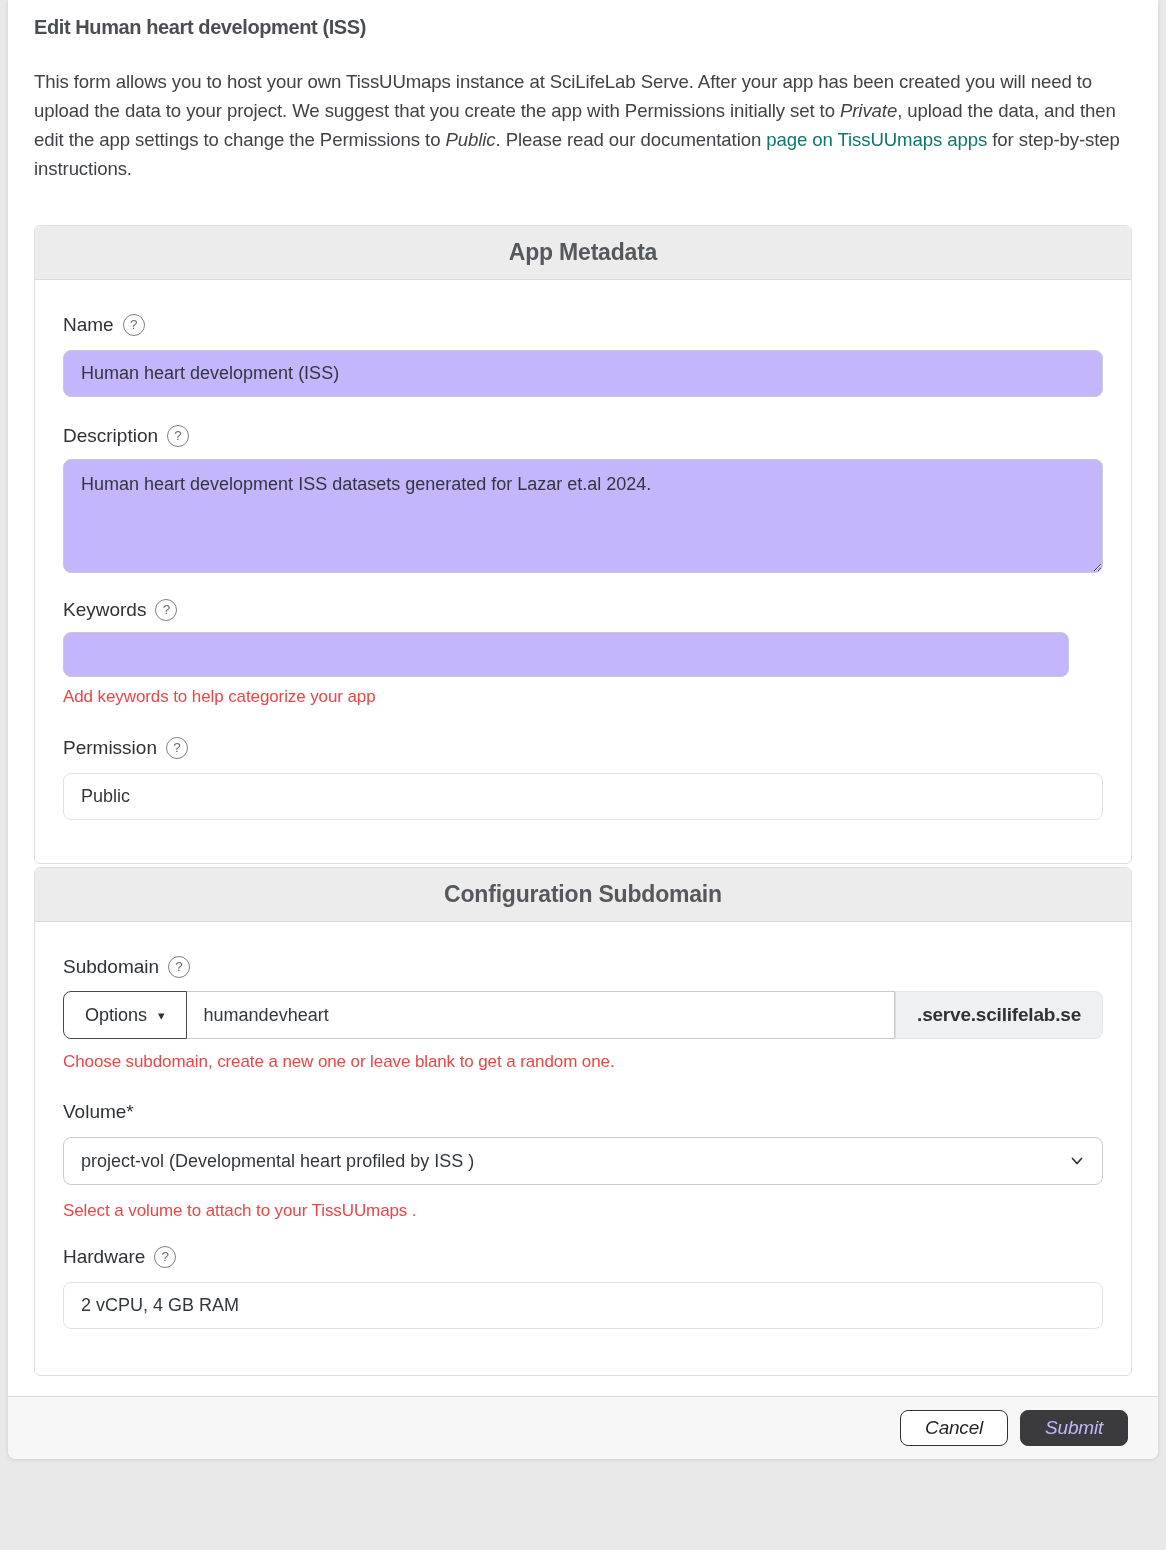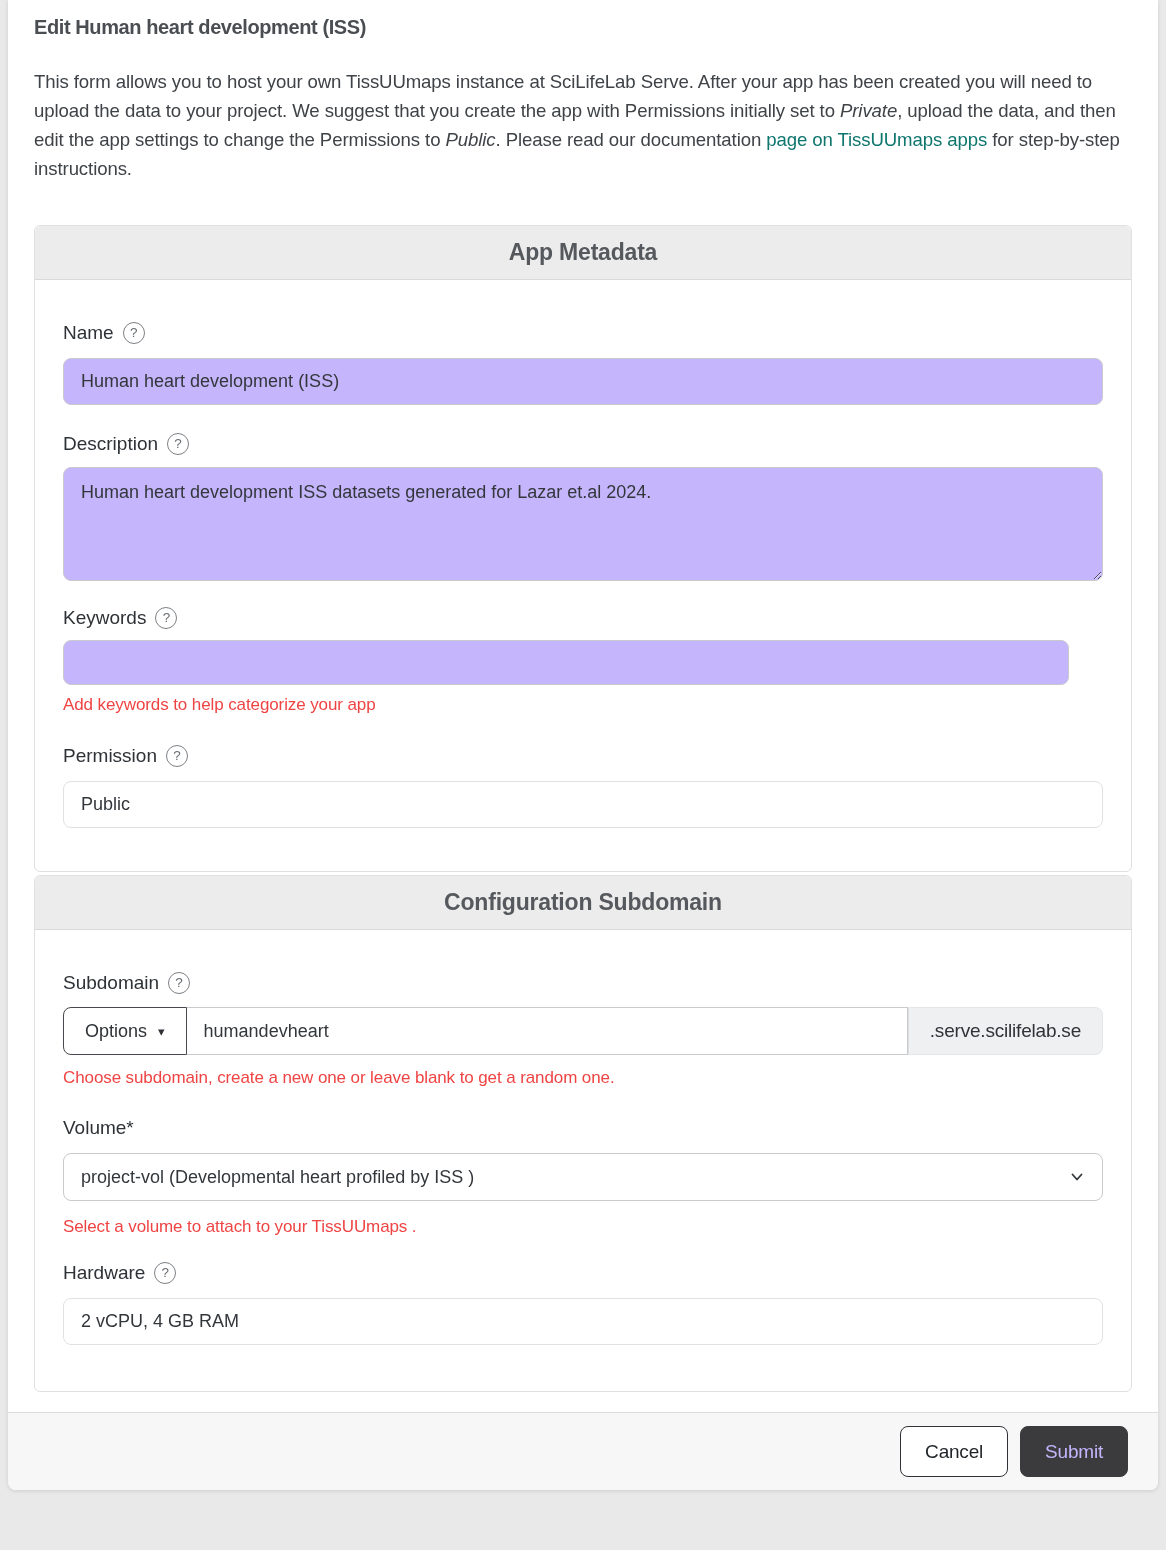--- a/index.html
+++ b/index.html
@@ -47,21 +47,21 @@
     padding:13px 28px;
     text-align:center;
   }
   .card-header .section-title {
     font-size:23px; font-weight:700; color:#55595d; letter-spacing:-0.2px;
   }
   .card-body { padding:26px 28px 43px 28px; }
   .card.second .card-body { padding-bottom:46px; }
 
   .field { margin-top:28px; }
-  .field.first { margin-top:16px; }
+  .field.first { margin-top:8px; }
 
   .field-label {
     display:flex; align-items:center; gap:9px;
     font-size:19px; color:#2e3236;
   }
   .help-icon {
     width:22px; height:22px;
     border:1.5px solid #7d8185; border-radius:50%;
     display:inline-flex; align-items:center; justify-content:center;
     font-size:13.5px; color:#686c70; cursor:pointer;
@@ -106,34 +106,34 @@
     flex:1; min-width:0;
     border:1px solid #c8cacd; border-left:none;
     padding:0 17px; font-size:18px; color:#33373b;
     font-family:inherit; outline:none;
   }
   .suffix-addon {
     display:inline-flex; align-items:center;
     padding:0 21px; background:#eef0f2;
     border:1px solid #e4e6e9; border-left:1px solid #dcdee1;
     border-radius:0 8px 8px 0;
-    font-size:19px; font-weight:400; color:#2f3337; letter-spacing:-0.2px;text-align:center;
+    font-size:19px; font-weight:700; color:#2f3337; letter-spacing:-0.2px;text-align:center;
   }
 
   .footer {
     margin-top:20px;
     background:#f7f7f8;
     border-top:1px solid #dbdbdb;
     border-radius:0 0 8px 8px;
     padding:13px 30px;
     display:flex; justify-content:flex-end; align-items:center; gap:12px;
   }
   .btn {
-    font-size:19px; border-radius:8px; padding:0 24px; height:51px;
-    font-family:inherit; cursor:pointer; letter-spacing:-0.2px;
+    font-size:19px; border-radius:8px; padding:0 24px; height:36px;
+    font-family:inherit; cursor:pointer; letter-spacing:-0.2px;font-style:italic;
   }
   .btn-cancel { background:#fff; color:#1f2326; border:1px solid #2f3337; }
   .btn-submit { background:#3b3b3d; color:#c4b5fd; border:1px solid #3b3b3d; }
 </style>
 </head>
 <body>
 
 <div class="page">
   <div class="content">
 

